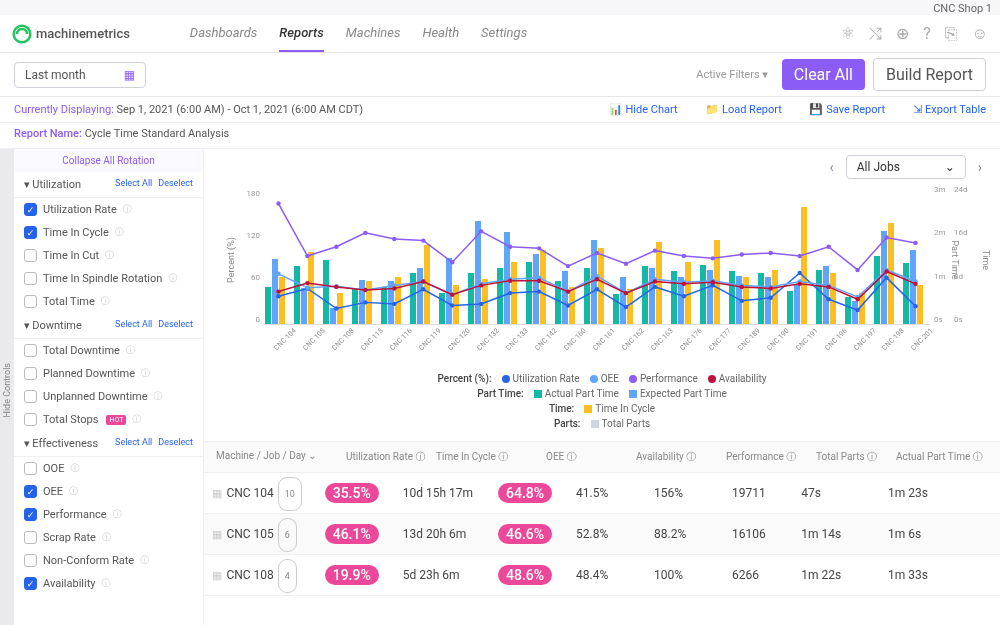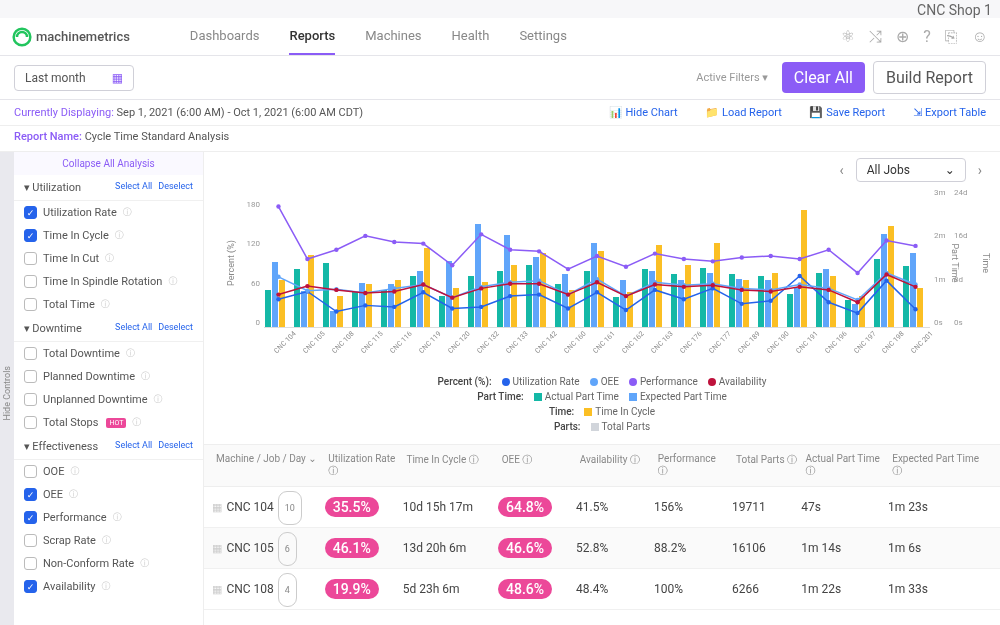--- a/index.html
+++ b/index.html
@@ -1,28 +1,28 @@
 <!DOCTYPE html>
 <html><head>
 <meta charset="utf-8">
 <style>
 * { box-sizing: border-box; margin: 0; padding: 0; font-family: -apple-system, BlinkMacSystemFont, "Segoe UI", Roboto, sans-serif; }
 body { background: #f7f7f9; color: #333; font-size: 13px; width: 1000px; height: 625px; overflow: hidden; }
-.topstrip { text-align: right; font-size: 14px; color: #666; padding: 2px 8px 0 0; }
+.topstrip { text-align: right; font-size: 11px; color: #666; padding: 2px 8px 0 0; }
 .header { display: flex; align-items: center; height: 38px; padding: 0 12px; background: #fff; border-bottom: 1px solid #e5e5ea; }
 .logo { display: flex; align-items: center; gap: 4px; font-weight: 500; font-size: 13px; color: #555; }
 .logo svg { width: 20px; height: 20px; }
-.nav { display: flex; gap: 30px; margin-left: 60px; }
+.nav { display: flex; gap: 22px; margin-left: 60px; font-style: italic; }
 .nav-item { font-size: 13px; color: #888; padding: 10px 0; cursor: pointer; border-bottom: 2px solid transparent; }
 .nav-item.active { color: #333; border-bottom-color: #8b5cf6; font-weight: 500; }
 .header-icons { margin-left: auto; display: flex; gap: 14px; color: #aaa; }
 .header-icons span { cursor: pointer; font-size: 16px; }
 
 .toolbar { display: flex; align-items: center; height: 44px; padding: 0 14px; background: #fff; border-bottom: 1px solid #e5e5ea; gap: 10px; }
-.date-picker { border: 1px solid #d0d0d8; border-radius: 4px; padding: 5px 10px; font-size: 12px; color: #555; width: 120px; display: flex; justify-content: space-between; align-items: center; cursor: pointer; }
+.date-picker { border: 1px solid #d0d0d8; border-radius: 4px; padding: 5px 10px; font-size: 12px; color: #555; width: 132px; display: flex; justify-content: space-between; align-items: center; cursor: pointer; }
 .toolbar .right { margin-left: auto; display: flex; gap: 8px; align-items: center; }
 .btn { border-radius: 4px; padding: 6px 12px; font-size: 16px; cursor: pointer; border: none; }
 .btn.outline { border: 1px solid #d0d0d8; background: #fff; color: #555; }
 .btn.primary { background: #8b5cf6; color: #fff; }
 .active-filters { font-size: 11px; color: #999; margin-right: 6px; }
 
 .inforow { display: flex; justify-content: space-between; padding: 6px 14px; font-size: 11px; background: #fff; border-bottom: 1px solid #eee; }
 .inforow .left span:first-child { color: #8b5cf6; }
 .inforow .links { display: flex; gap: 28px; color: #2563eb; }
 .inforow .links span { cursor: pointer; }
@@ -43,29 +43,29 @@
 .sect-head .t { color: #555; font-size: 11px; }
 .sect-head .acts { display: flex; gap: 6px; font-size: 9px; color: #2563eb; }
 .field { display: flex; align-items: center; gap: 6px; padding: 5px 10px; font-size: 11px; color: #555; }
 .chk { width: 13px; height: 13px; border: 1px solid #bbb; border-radius: 3px; display: inline-flex; align-items: center; justify-content: center; background: #fff; cursor: pointer; font-size: 9px; color: #fff; }
 .chk.on { background: #2563eb; border-color: #2563eb; }
 .info-i { color: #ccc; font-size: 9px; }
 .badge-hot { background: #ec4899; color: #fff; font-size: 7px; padding: 1px 3px; border-radius: 2px; margin-left: 2px; }
 
 .main { flex: 1; background: #fff; overflow: hidden; display: flex; flex-direction: column; }
 .jobsbar { display: flex; align-items: center; justify-content: flex-end; gap: 8px; padding: 6px 14px; }
-.jobsel { border: 1px solid #d0d0d8; border-radius: 4px; padding: 4px 10px; font-size: 12px; width: 110px; display: flex; justify-content: space-between; align-items: center; cursor: pointer; }
+.jobsel { border: 1px solid #d0d0d8; border-radius: 4px; padding: 4px 10px; font-size: 12px; width: 120px; display: flex; justify-content: space-between; align-items: center; cursor: pointer; }
 .navchv { color: #888; cursor: pointer; font-size: 14px; padding: 0 4px; }
 
 .chart { position: relative; height: 180px; padding: 0 30px 0 40px; }
 .chart .ylabel { position: absolute; left: 4px; top: 50%; transform: rotate(-90deg) translateX(20px); font-size: 9px; color: #888; }
 .chart .ylabel2 { position: absolute; right: 26px; top: 50%; transform: rotate(90deg) translateX(-20px); font-size: 9px; color: #888; }
 .chart .ylabel3 { position: absolute; right: 4px; top: 50%; transform: rotate(90deg) translateX(-20px); font-size: 9px; color: #888; }
 .plot { position: relative; height: 140px; border-bottom: 1px solid #ddd; margin-left: 20px; margin-right: 40px; }
-.yticks { position: absolute; left: -22px; top: 12px; bottom: 0; display: flex; flex-direction: column; justify-content: space-between; font-size: 8px; color: #999; text-align: right; width: 18px; }
+.yticks { position: absolute; left: -22px; top: 4px; bottom: 0; display: flex; flex-direction: column; justify-content: space-between; font-size: 8px; color: #999; text-align: right; width: 18px; }
 .yticks2 { position: absolute; right: -24px; top: 0; bottom: 0; display: flex; flex-direction: column; justify-content: space-between; font-size: 8px; color: #999; width: 20px; }
 .yticks3 { position: absolute; right: -44px; top: 0; bottom: 0; display: flex; flex-direction: column; justify-content: space-between; font-size: 8px; color: #999; width: 20px; }
 .bars { position: absolute; inset: 0; display: flex; align-items: flex-end; gap: 2px; justify-content: space-around; }
 .bgroup { display: flex; gap: 1px; align-items: flex-end; width: 26px; }
 .bar { width: 6px; }
 .xticks { display: flex; justify-content: space-around; margin-left: 20px; margin-right: 40px; font-size: 7px; color: #888; padding-top: 3px; }
 .xticks span { transform: rotate(-45deg); transform-origin: top right; white-space: nowrap; width: 26px; text-align: right; }
 
 .legend { font-size: 10px; color: #666; padding: 6px 0 10px; }
 .legend .row { display: flex; justify-content: center; gap: 10px; padding: 2px 0; align-items: center; }
@@ -142,21 +142,21 @@
 <div class="reportname">
   <b>Report Name:</b> <span style="color:#555">Cycle Time Standard Analysis</span>
 </div>
 
 <div class="body">
   <div class="sidetab">
       <span>Hide Controls</span>
     </div>
 
   <div class="sidebar">
-    <div class="collapse-all">Collapse All Analysis</div>
+    <div class="collapse-all">Collapse All Rotation</div>
 
     <div class="sect-head">
       <span class="t">▾ <span>Utilization</span></span>
       <span class="acts">
           <span>Select All</span>
           <span>Deselect</span>
         </span>
     </div>
     <div class="field">
         <span class="chk on">✓</span>
@@ -554,21 +554,20 @@
     <div class="table">
       <div class="thead">
         <div class="th c1"><span>Machine / Job / Day</span> ⌄</div>
         <div class="th c2"><span>Utilization Rate</span> ⓘ</div>
         <div class="th c3"><span>Time In Cycle</span> ⓘ</div>
         <div class="th c4"><span>OEE</span> ⓘ</div>
         <div class="th c5"><span>Availability</span> ⓘ</div>
         <div class="th c6"><span>Performance</span> ⓘ</div>
         <div class="th c7"><span>Total Parts</span> ⓘ</div>
         <div class="th c8"><span>Actual Part Time</span> ⓘ</div>
-        <div class="th c9"><span>Expected Part Time</span> ⓘ</div>
       </div>
       <div id="tbody">
   <div class="trow">
     <div class="c1"><span class="machicon">▦</span>CNC 104<span class="countpill">10</span></div>
     <div class="c2"><span class="pill">35.5%</span></div>
     <div class="c3">10d 15h 17m</div>
     <div class="c4"><span class="pill">64.8%</span></div>
     <div class="c5">41.5%</div>
     <div class="c6">156%</div>
     <div class="c7">19711</div>

